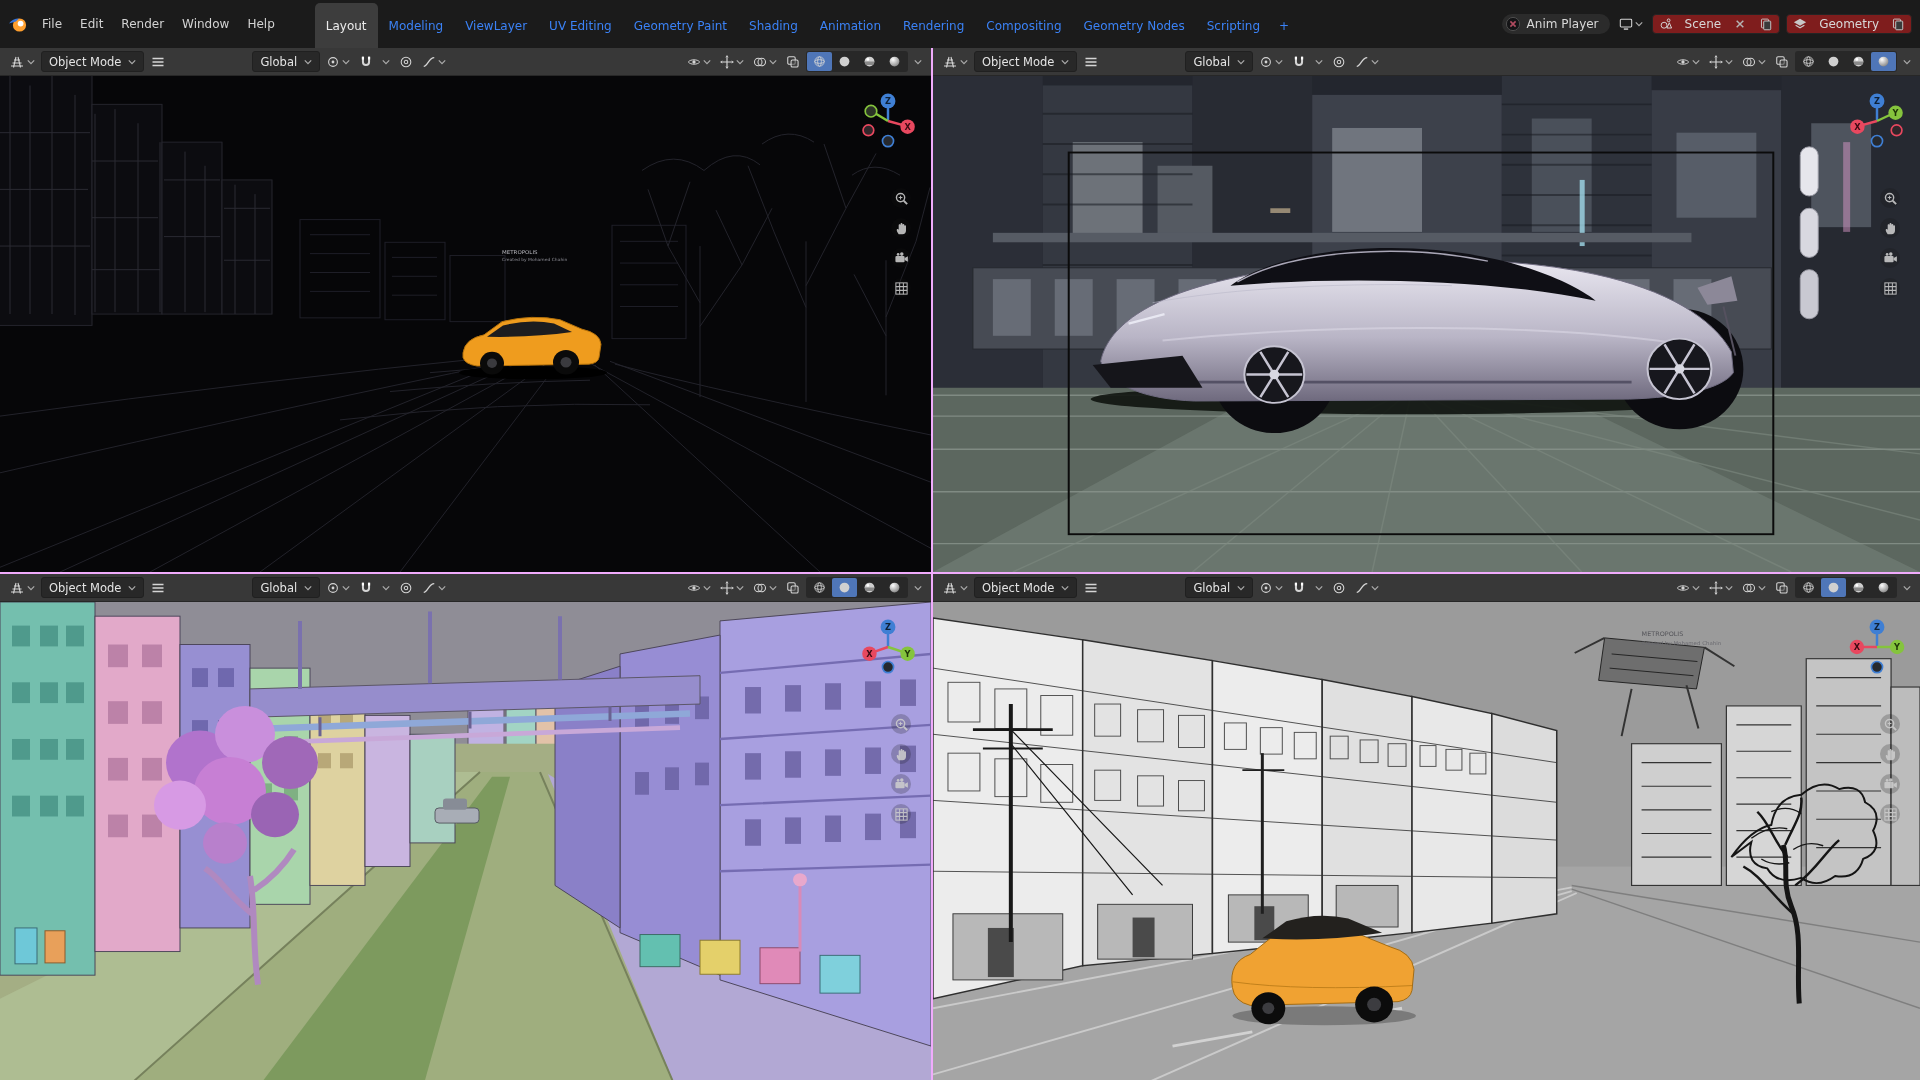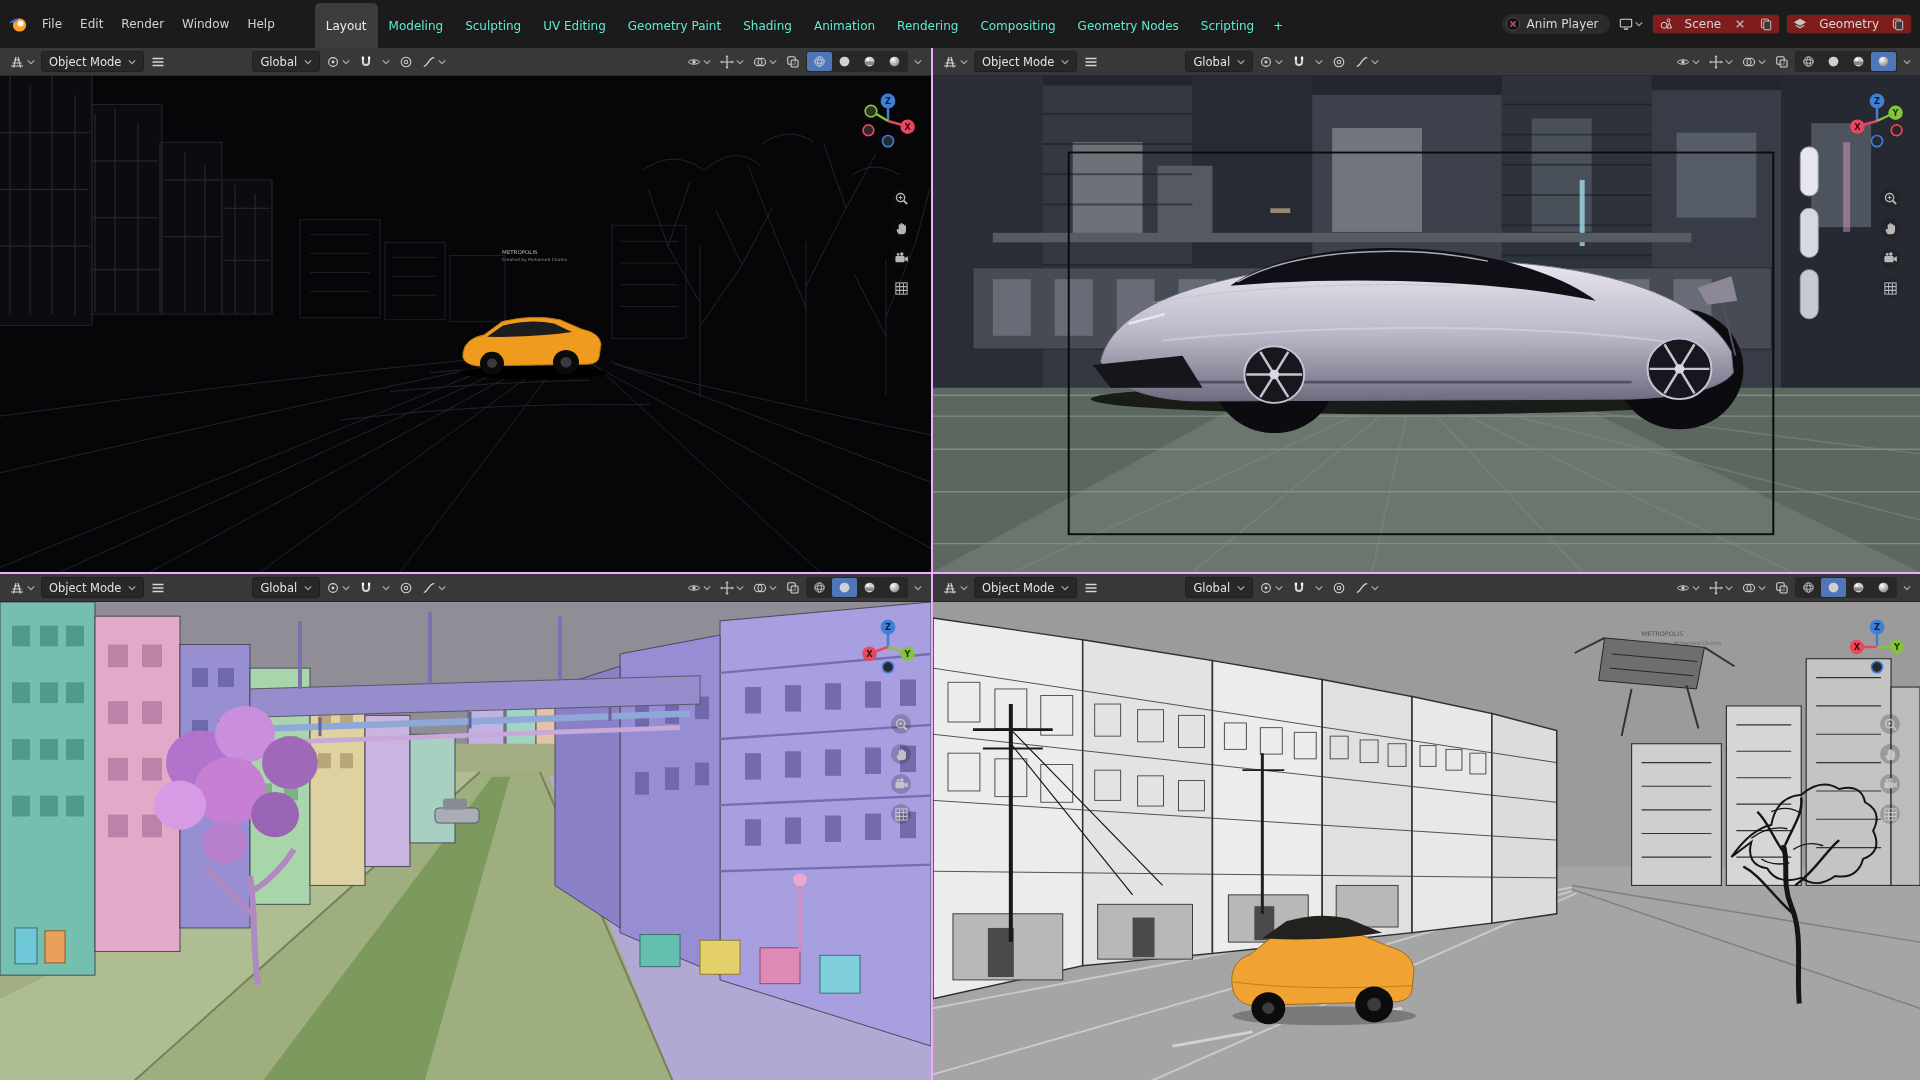--- a/index.html
+++ b/index.html
@@ -7,21 +7,21 @@
     font-family:"DejaVu Sans",sans-serif;-webkit-user-select:none;user-select:none}
   .screen{width:1920px;height:1080px;display:flex;flex-direction:column}
 
   
   .topbar{height:48px;background:#1b1b1b;display:flex;align-items:stretch;
     padding:0 8px;font-size:12px;color:#cfcfcf;flex:0 0 auto}
   .tb-left{display:flex;align-items:center;gap:2px}
   .logo{width:20px;height:20px;margin-right:4px;align-self:center}
   .menu-item{padding:0 8px;display:flex;align-items:center;color:#d2d2d2}
   .tabs{display:flex;align-items:stretch;margin-left:32px}
-  .tab{padding:0 11px;display:flex;align-items:center;color:#5eead4;
+  .tab{padding:0 11px;display:flex;align-items:center;color:#3b82f6;
     border-radius:5px 5px 0 0;margin-top:3px}
   .tab.active{background:#3d3d3d;color:#ececec}
   .tab-add{padding:0 8px;display:flex;align-items:center}
   .tb-right{margin-left:auto;display:flex;align-items:center;gap:6px}
   .pill{display:flex;align-items:center;gap:6px;background:#2b2b2b;
     border-radius:11px;padding:2px 11px 2px 3px;color:#d8d8d8}
   .tb-widget{display:flex;align-items:center;gap:12px;background:#7f1d1d;
     border:1px solid #242424;border-radius:4px;padding:2px 6px;color:#d8d8d8}
   .icon14{width:14px;height:14px;display:block}
   .icon16{width:16px;height:16px;display:block}
@@ -193,21 +193,21 @@
         </svg>
       <span class="menu-item">File</span>
       <span class="menu-item">Edit</span>
       <span class="menu-item">Render</span>
       <span class="menu-item">Window</span>
       <span class="menu-item">Help</span>
     </div>
     <div class="tabs">
       <span class="tab active">Layout</span>
       <span class="tab">Modeling</span>
-      <span class="tab">Sculpting</span>
+      <span class="tab">ViewLayer</span>
       <span class="tab">UV Editing</span>
       <span class="tab">Geometry Paint</span>
       <span class="tab">Shading</span>
       <span class="tab">Animation</span>
       <span class="tab">Rendering</span>
       <span class="tab">Compositing</span>
       <span class="tab">Geometry Nodes</span>
       <span class="tab">Scripting</span>
       <span class="tab tab-add">+</span>
     </div>

